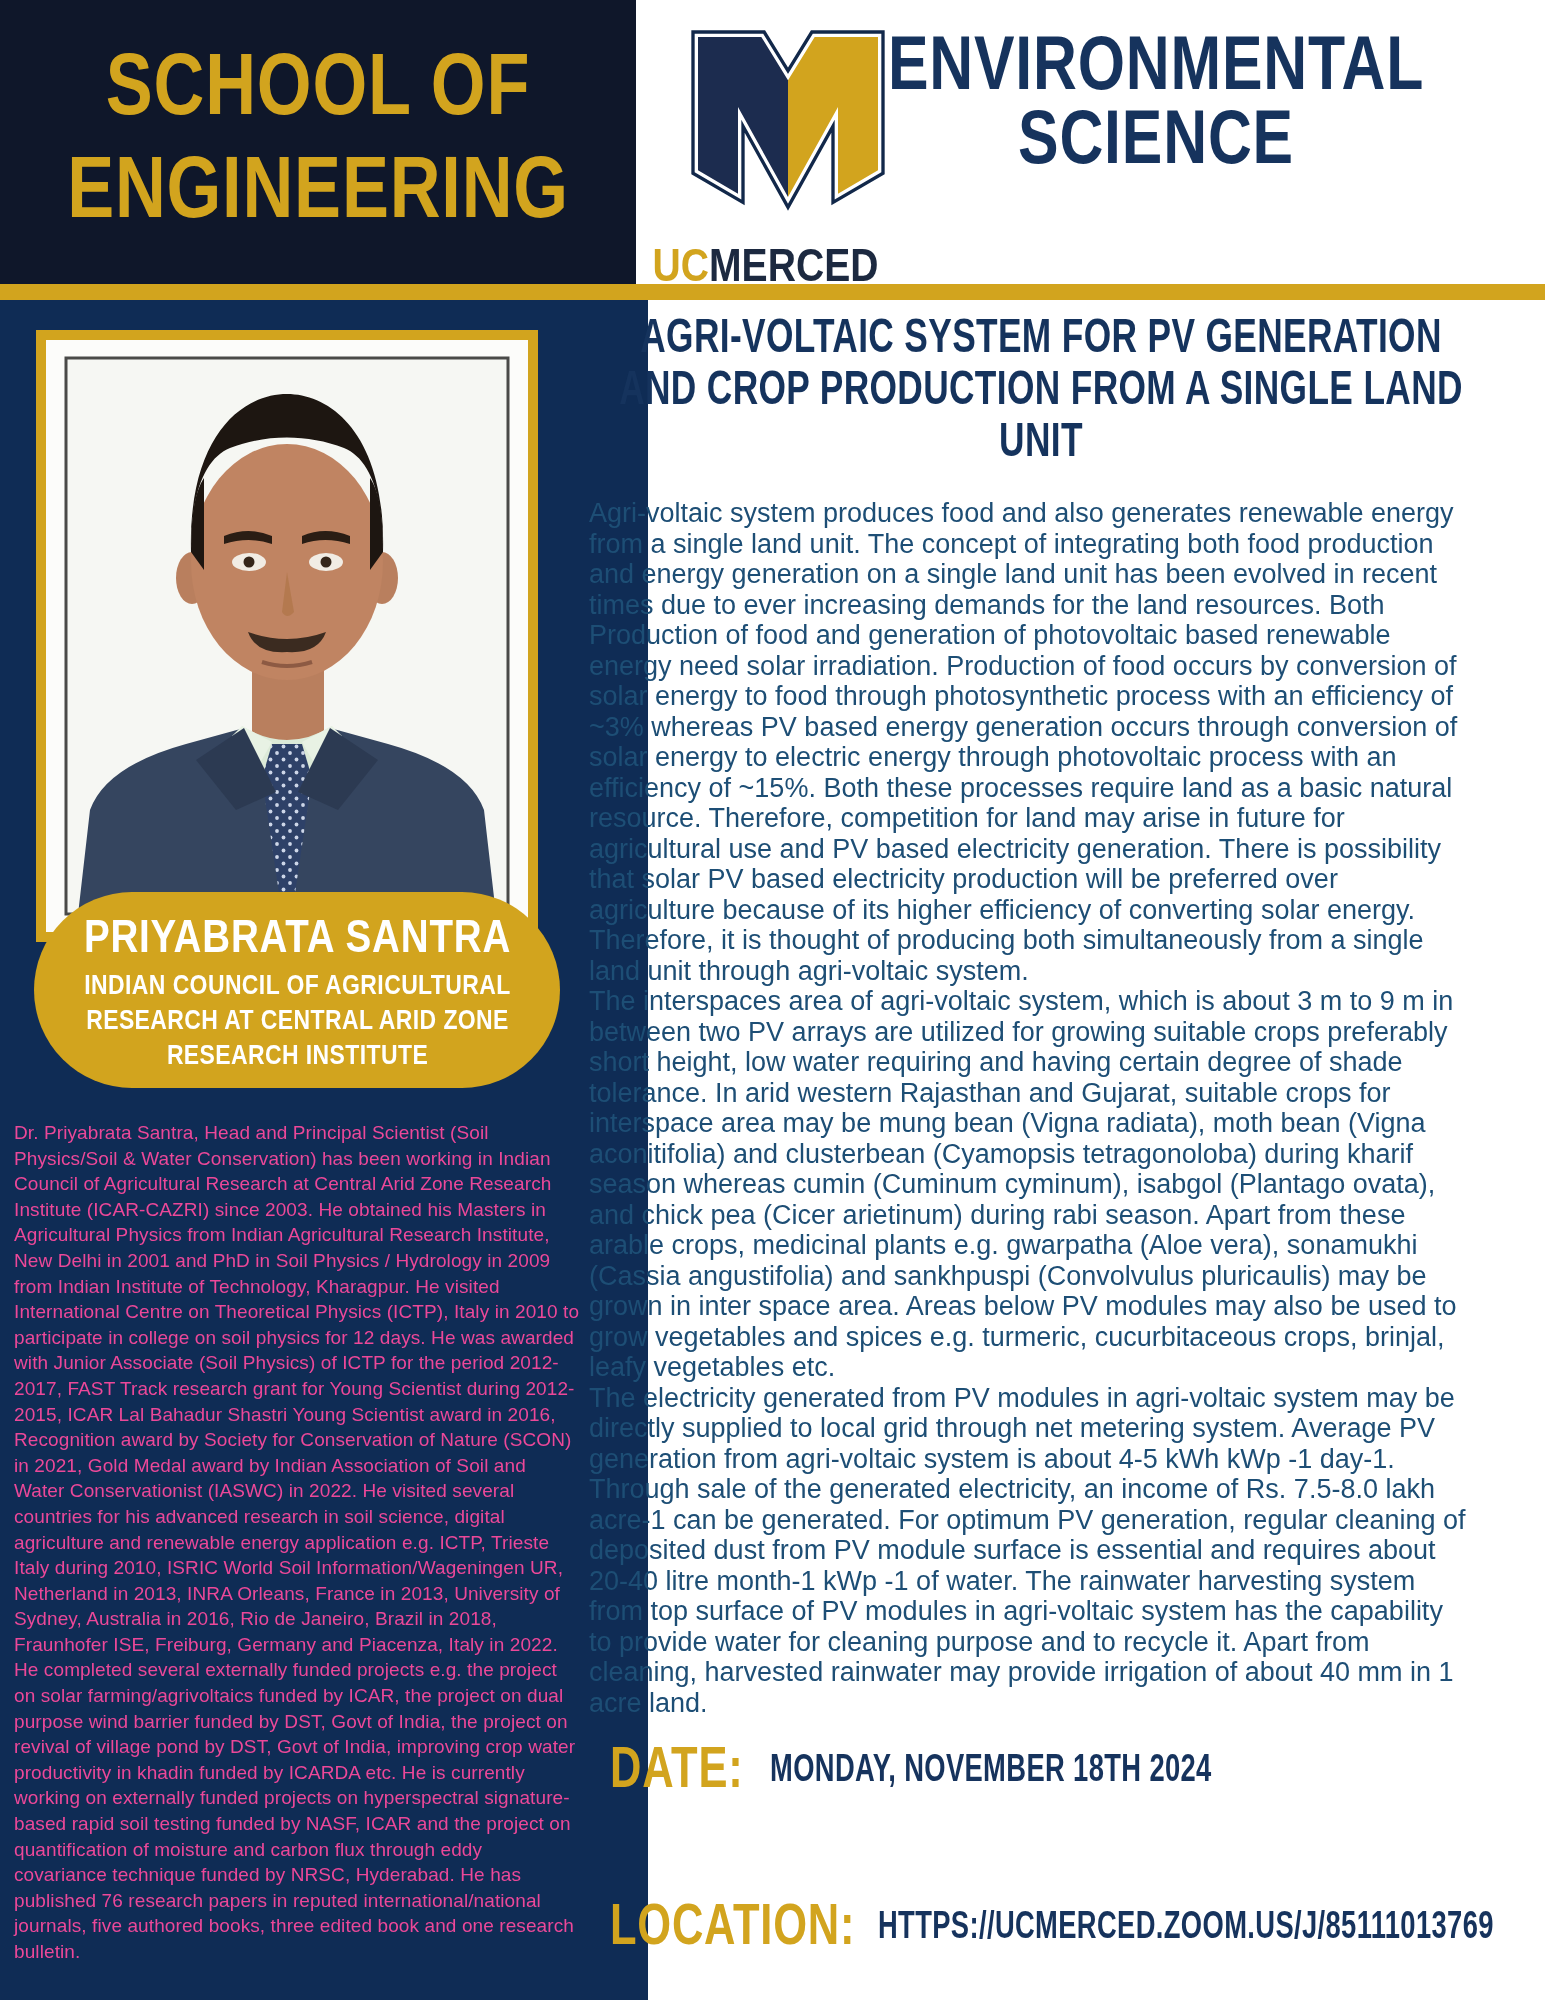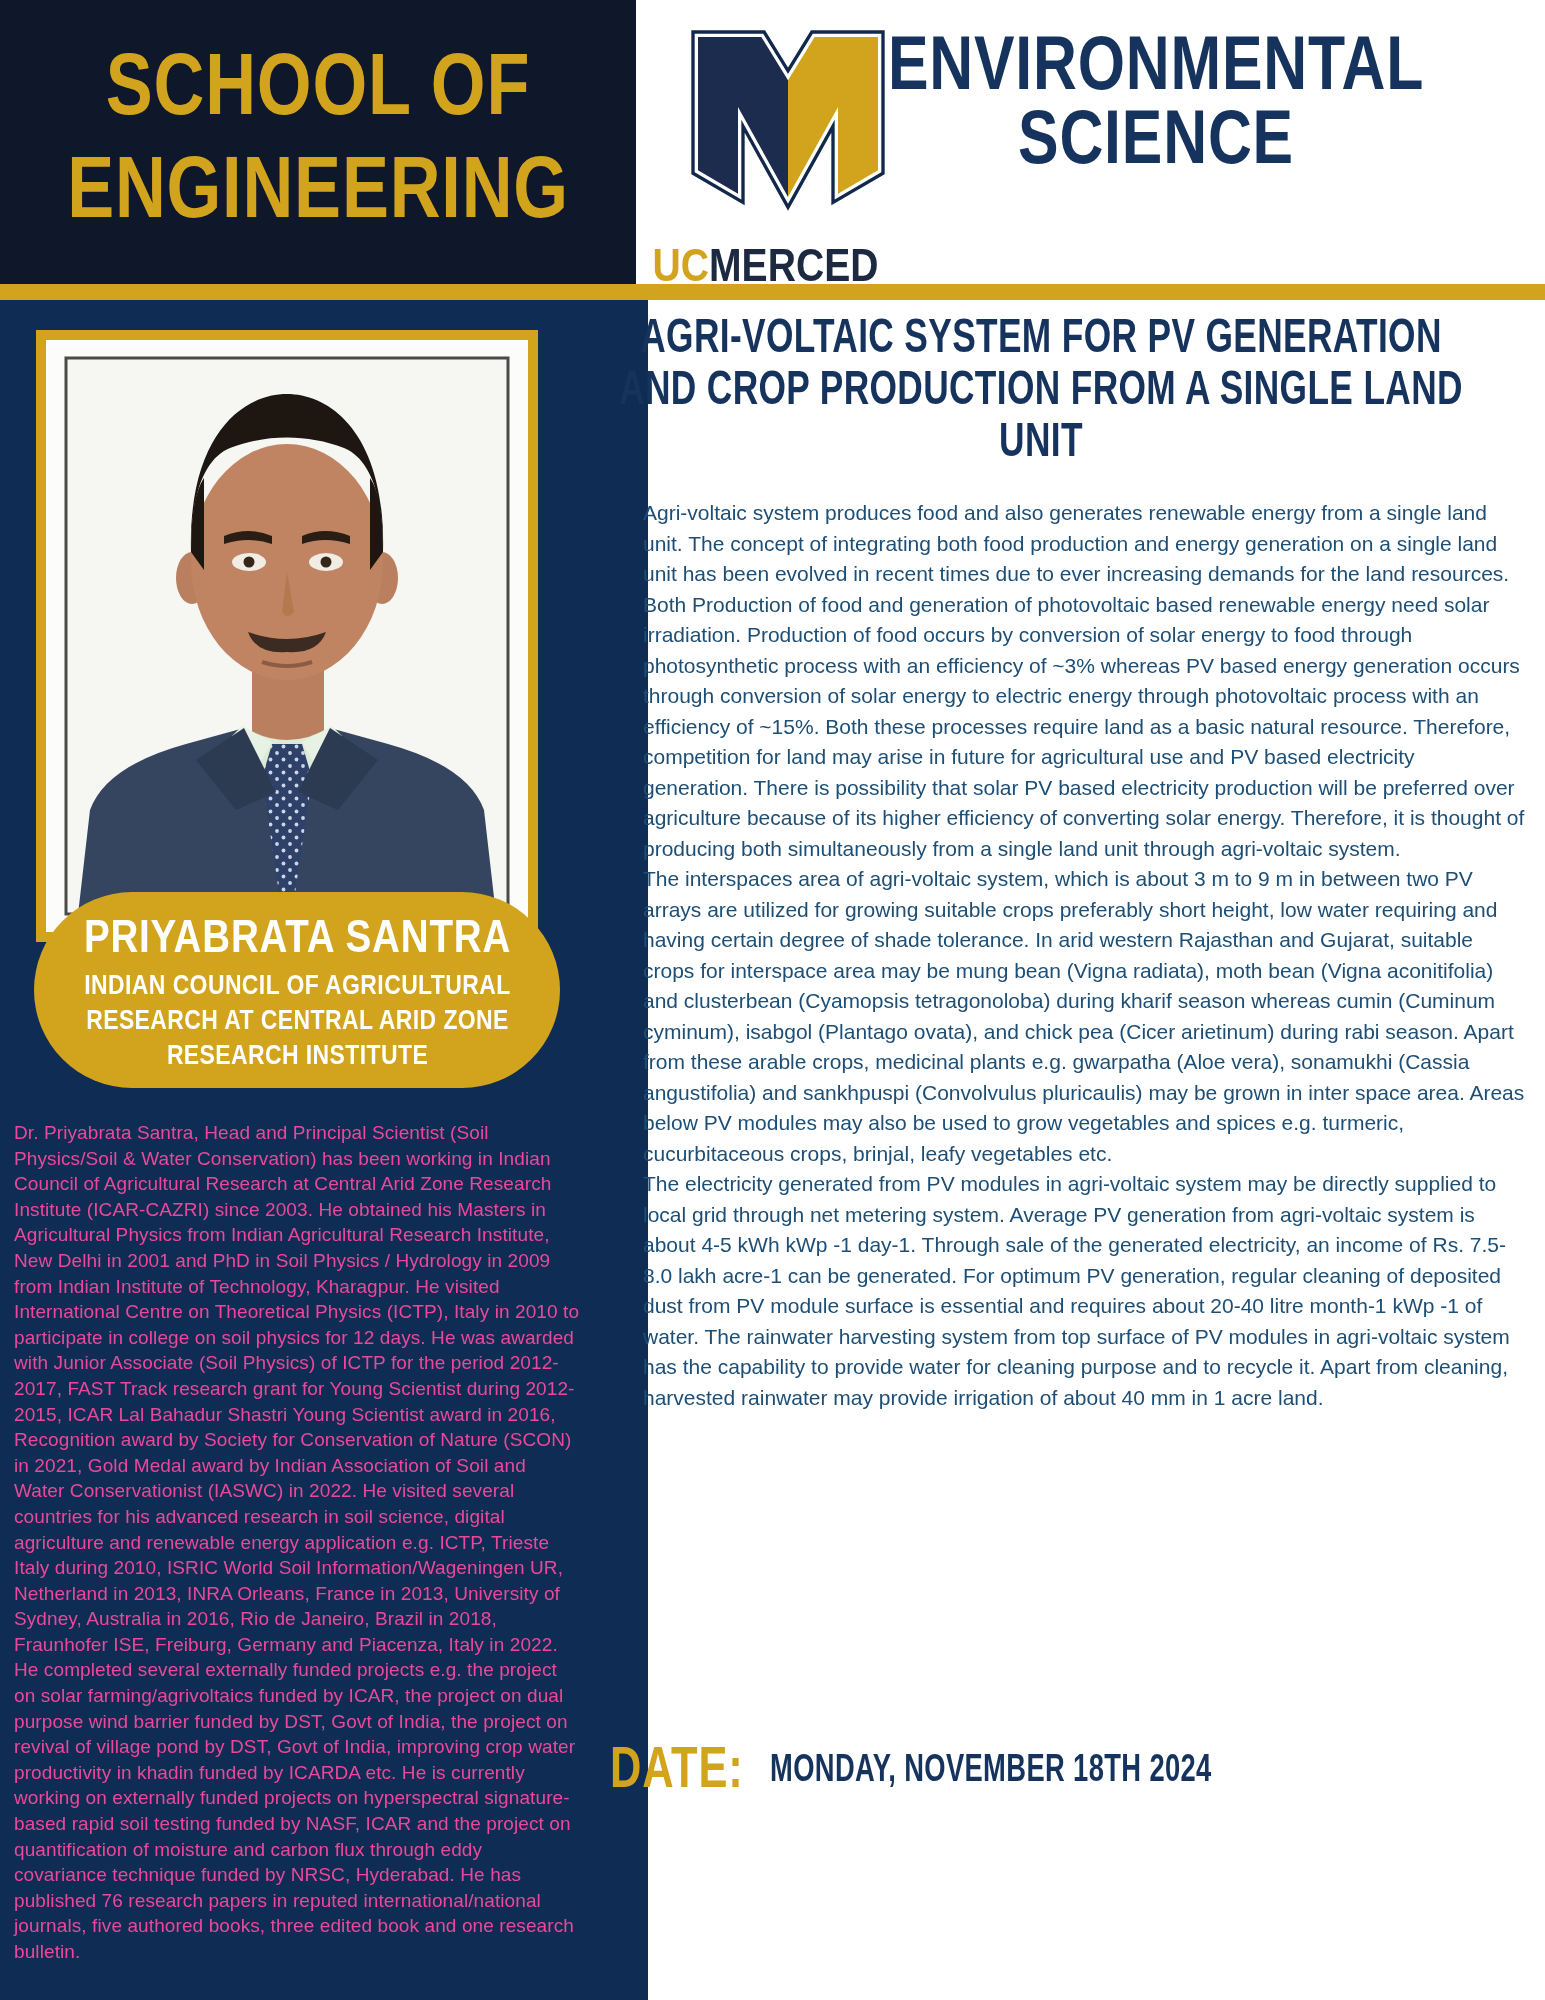--- a/index.html
+++ b/index.html
@@ -58,22 +58,22 @@
   }
 
   
   .talk-title {
     left:600px; top:310px; width:1200px;
     transform:scaleX(0.735); transform-origin:left top;
     color:#15335d; font-weight:bold; font-size:48px; line-height:52px;
     text-align:center; letter-spacing:0.5px;
   }
   .talk-abstract {
-    left:643px; top:498px; width:882px;
-    color:#1d4e75; font-size:21px; line-height:30.5px;
+    left:589px; top:498px; width:882px;
+    color:#1d4e75; font-size:27px; line-height:30.5px;
   }
   .talk-abstract p { margin:0; }
 
   .detail-row { left:610px; width:930px; height:62px; }
   .detail-label {
     position:absolute; left:0; top:0;
     transform:scaleX(0.75); transform-origin:left top;
     color:#d2a41e; font-weight:bold; font-size:58px; letter-spacing:1px;
     white-space:nowrap;
   }
@@ -199,14 +199,18 @@
   <div class="abs talk-abstract">
     <p>Agri-voltaic system produces food and also generates renewable energy from a single land unit. The concept of integrating both food production and energy generation on a single land unit has been evolved in recent times due to ever increasing demands for the land resources. Both Production of food and generation of photovoltaic based renewable energy need solar irradiation. Production of food occurs by conversion of solar energy to food through photosynthetic process with an efficiency of ~3% whereas PV based energy generation occurs through conversion of solar energy to electric energy through photovoltaic process with an efficiency of ~15%. Both these processes require land as a basic natural resource. Therefore, competition for land may arise in future for agricultural use and PV based electricity generation. There is possibility that solar PV based electricity production will be preferred over agriculture because of its higher efficiency of converting solar energy. Therefore, it is thought of producing both simultaneously from a single land unit through agri-voltaic system.</p>
     <p>The interspaces area of agri-voltaic system, which is about 3 m to 9 m in between two PV arrays are utilized for growing suitable crops preferably short height, low water requiring and having certain degree of shade tolerance. In arid western Rajasthan and Gujarat, suitable crops for interspace area may be mung bean (Vigna radiata), moth bean (Vigna aconitifolia) and clusterbean (Cyamopsis tetragonoloba) during kharif season whereas cumin (Cuminum cyminum), isabgol (Plantago ovata), and chick pea (Cicer arietinum) during rabi season. Apart from these arable crops, medicinal plants e.g. gwarpatha (Aloe vera), sonamukhi (Cassia angustifolia) and sankhpuspi (Convolvulus pluricaulis) may be grown in inter space area. Areas below PV modules may also be used to grow vegetables and spices e.g. turmeric, cucurbitaceous crops, brinjal, leafy vegetables etc.</p>
     <p>The electricity generated from PV modules in agri-voltaic system may be directly supplied to local grid through net metering system. Average PV generation from agri-voltaic system is about 4-5 kWh kWp -1 day-1. Through sale of the generated electricity, an income of Rs. 7.5-8.0 lakh acre-1 can be generated. For optimum PV generation, regular cleaning of deposited dust from PV module surface is essential and requires about 20-40 litre month-1 kWp -1 of water. The rainwater harvesting system from top surface of PV modules in agri-voltaic system has the capability to provide water for cleaning purpose and to recycle it. Apart from cleaning, harvested rainwater may provide irrigation of about 40 mm in 1 acre land.</p>
   </div>
 
   <div class="abs detail-row row-date">
     <span class="detail-label">DATE:</span>
     <span class="detail-value">MONDAY, NOVEMBER 18TH 2024</span>
   </div>
+  <div class="abs detail-row row-location">
+    <span class="detail-label">LOCATION:</span>
+    <span class="detail-value">HTTPS://UCMERCED.ZOOM.US/J/85111013769</span>
+  </div>
 
 </div>
 
 </body></html>

